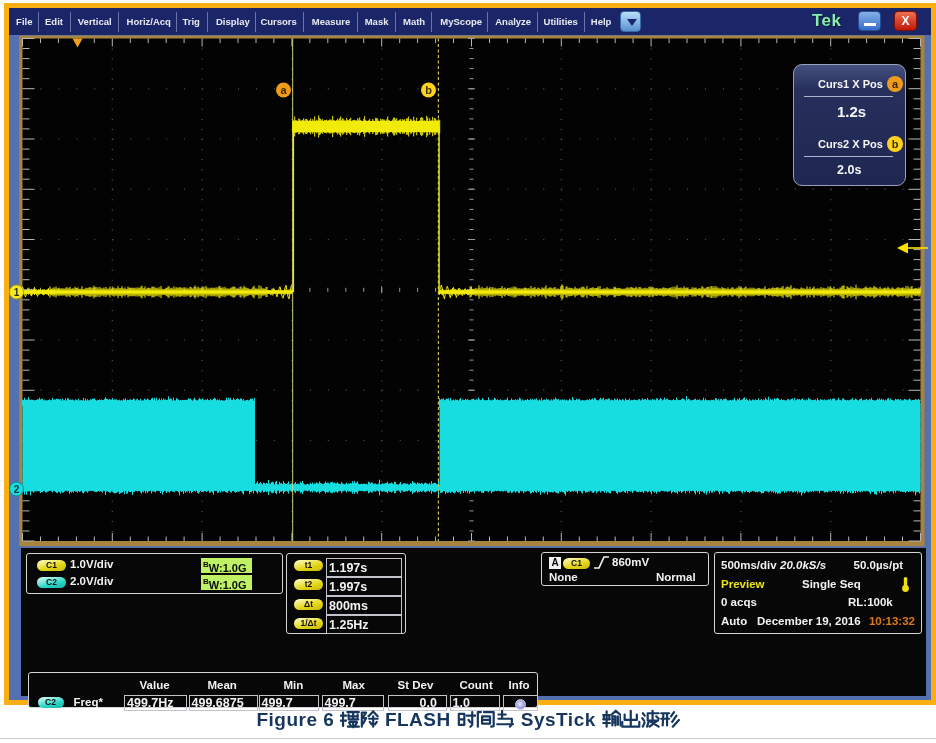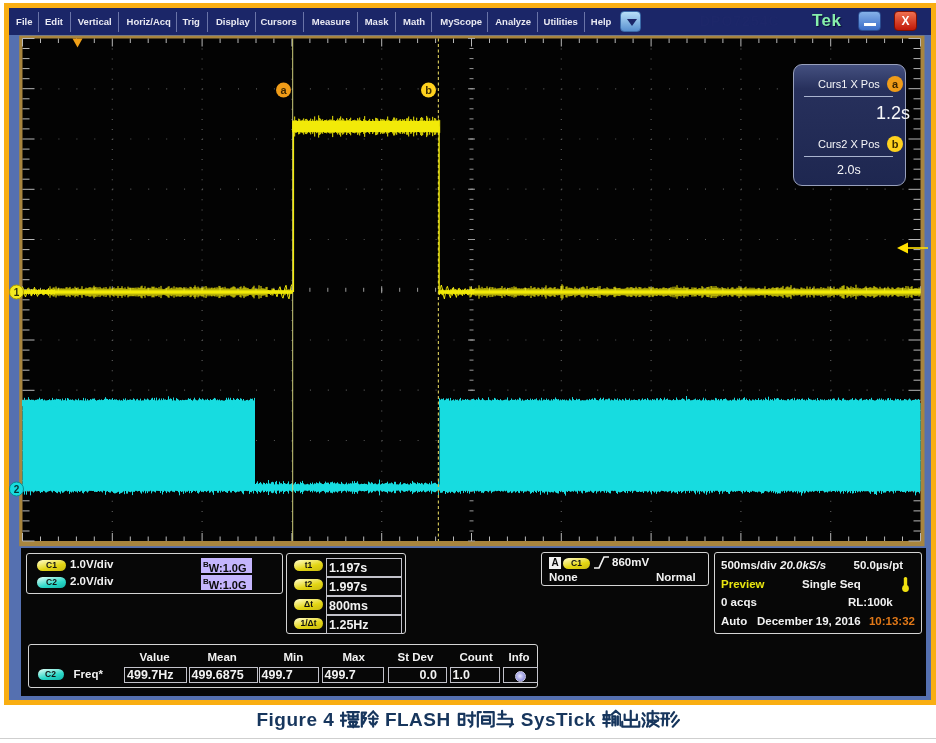--- a/index.html
+++ b/index.html
@@ -24,29 +24,29 @@
   background:linear-gradient(#b8e0f8,#5890d0); border:1px solid #3a6aa8; }
 #ddbtn::after { content:""; position:absolute; left:5.5px; top:7px; width:0; height:0;
   border-left:5px solid transparent; border-right:5px solid transparent; border-top:7px solid #1b2668; }
 #botpanel { position:absolute; left:21px; top:548px; width:905px; height:148px; background:#070707; }
 .pbox { position:absolute; border:1.5px solid #d4d4d4; border-radius:3px; background:#070707; }
 .pill { position:absolute; border-radius:6px; font-size:8.5px; font-weight:bold; color:#101010;
   text-align:center; }
 .ypill { background:linear-gradient(165deg,#fdf8b0 10%,#e3d513 60%,#c8ba10); }
 .cpill { background:linear-gradient(165deg,#c8f8ee 10%,#2bd8c8 60%,#12b4a8); }
 .wt { position:absolute; color:#f2f2f2; font-weight:bold; font-size:11.5px; white-space:nowrap; }
-.bwbox { position:absolute; width:51px; height:15px; background:#c4b5fd; color:#0a0a0a;
+.bwbox { position:absolute; width:51px; height:15px; background:#bef264; color:#0a0a0a;
   font-weight:bold; font-size:11px; line-height:14px; padding-left:2px; }
 .vcell { position:absolute; border:1px solid #c2c2ca; color:#f2f2f2; font-weight:bold;
   font-size:12.5px; padding-left:2px; }
 #caption { position:absolute; left:0; top:708.5px; width:936px; text-align:center;
   font-size:19px; color:#17365d; letter-spacing:0.5px; }
 #caption b { font-family:"Liberation Sans", sans-serif; }
 #grayline { position:absolute; left:0px; top:738px; width:936px; height:1px; background:#cfcfcf; }
-.curst { color:#f6f6f8; font-weight:normal; font-size:11px; position:absolute; }
+.curst { color:#f6f6f8; font-weight:bold; font-size:11px; position:absolute; }
 </style></head><body>
 <div id="win"></div>
 <div id="content"></div>
 <div id="titlebar">
     <span class="mi" style="left:15.3px">File</span>
     <span class="mi" style="left:45.0px">Edit</span>
     <span class="mi" style="left:85.7px">Vertical</span>
     <span class="mi" style="left:139.7px">Horiz/Acq</span>
     <span class="mi" style="left:182.2px">Trig</span>
     <span class="mi" style="left:223.9px">Display</span>
@@ -107,21 +107,21 @@
     <path d="M888 213l11 -5.5v11z" fill="#ffe000"></path>
     <line x1="898" y1="213" x2="919" y2="213" stroke="#ffe000" stroke-width="1.6"></line>
   </svg>
 
 <div style="position:absolute;left:793px;top:64px;width:113px;height:122px;border-radius:9px;
  border:1px solid #98a0bc;background:linear-gradient(#44507f 0%,#27305c 20%,#1e2750 100%);">
  <span class="curst" style="left:24px;top:13px;">Curs1 X Pos</span>
  <span style="position:absolute;left:93px;top:11px;width:16px;height:16px;border-radius:50%;background:#f09c18;
    color:#3a2400;font-weight:bold;font-size:11px;text-align:center;line-height:16px;">a</span>
  <div style="position:absolute;left:10px;top:31px;width:89px;height:1px;background:#aab4cf;"></div>
- <span class="curst" style="left:43px;top:38px;font-size:18px;margin-left:39px;">1.2s</span>
+ <span class="curst" style="left:43px;top:38px;font-size:15px;">1.2s</span>
  <span class="curst" style="left:24px;top:73px;">Curs2 X Pos</span>
  <span style="position:absolute;left:93px;top:71px;width:16px;height:16px;border-radius:50%;background:#ffd21e;
    color:#3a2c00;font-weight:bold;font-size:11px;text-align:center;line-height:16px;">b</span>
  <div style="position:absolute;left:10px;top:91px;width:89px;height:1px;background:#aab4cf;"></div>
  <span class="curst" style="left:43px;top:98px;font-size:12.5px;">2.0s</span>
 </div>
 <div id="botpanel"></div>
 
 <div class="pbox" style="left:26px;top:553px;width:257px;height:41px;">
  <div class="pill ypill" style="left:10px;top:6px;width:29px;height:11px;line-height:11px;">C1</div>
@@ -165,41 +165,41 @@
    <rect x="2.8" y="1" width="3.4" height="10" rx="1.6" fill="#f0e010"></rect>
    <circle cx="4.5" cy="12.5" r="3.4" fill="#f0e010"></circle>
     </svg>
  <span class="wt" style="left:6px;top:43px;">0 acqs</span>
  <span class="wt" style="left:133px;top:43px;">RL:100k</span>
  <span class="wt" style="left:6px;top:61.5px;">Auto</span>
  <span class="wt" style="left:42px;top:61.5px;">December 19, 2016</span>
  <span class="wt" style="right:6px;top:61.5px;color:#e07818;">10:13:32</span>
 </div>
 
-<div class="pbox" style="left:27.5px;top:644px;width:510px;height:44px;">
+<div class="pbox" style="left:27.5px;top:672px;width:510px;height:36px;">
  <span class="wt" style="left:111px;top:6px;">Value</span>
  <span class="wt" style="left:179px;top:6px;">Mean</span>
  <span class="wt" style="left:255px;top:6px;">Min</span>
  <span class="wt" style="left:314px;top:6px;">Max</span>
  <span class="wt" style="left:369px;top:6px;text-align:right;">St Dev</span>
  <span class="wt" style="left:431px;top:6px;">Count</span>
  <span class="wt" style="left:480px;top:6px;">Info</span>
  <div class="pill cpill" style="left:9px;top:24px;width:26px;height:11px;line-height:11px;">C2</div>
  <span class="wt" style="left:45px;top:23px;">Freq*</span>
  <div class="vcell" style="left:95.5px;top:22px;width:63px;height:16px;line-height:14px;">499.7Hz</div>
  <div class="vcell" style="left:160px;top:22px;width:69px;height:16px;line-height:14px;">499.6875</div>
  <div class="vcell" style="left:230px;top:22px;width:60px;height:16px;line-height:14px;">499.7</div>
  <div class="vcell" style="left:293px;top:22px;width:62px;height:16px;line-height:14px;">499.7</div>
  <div class="vcell" style="left:359px;top:22px;width:59px;height:16px;line-height:14px;padding-left:31px;">0.0</div>
  <div class="vcell" style="left:421px;top:22px;width:50px;height:16px;line-height:14px;">1.0</div>
  <div class="vcell" style="left:474.5px;top:22px;width:35px;height:16px;"></div>
  <div style="position:absolute;left:486px;top:25.5px;width:11px;height:11px;border-radius:50%;
    background:radial-gradient(circle at 4px 4px,#e8e8ff,#9a9ae0 60%,#7878c8);border:1px solid #d0d0e8;"></div>
 </div>
-<div id="caption"><b>Figure 4 </b><svg width="19.5" height="19.5" viewBox="0 0 16 16" style="vertical-align:-3px">
+<div id="caption"><b>Figure 6 </b><svg width="19.5" height="19.5" viewBox="0 0 16 16" style="vertical-align:-3px">
       <path d="M2.5 3L2.5 14M0.5 5.5L5 5.5M0.5 9.5L5 9.5M6 2.5L15.5 2.5M7 4.5L7 7M14.5 4.5L14.5 7M8 6L13.5 6M10.8 2.5L10.8 7.5M7 8.5L15 8.5M8 10.5L13.5 10.5M10.8 10.5L10.8 15M7.5 11L8.8 13.5M14 11L12.5 13.5M6.5 14.5L15.5 14.5" stroke="#17365d" stroke-width="1.8" fill="none" stroke-linecap="round"></path>
     </svg><svg width="19.5" height="19.5" viewBox="0 0 16 16" style="vertical-align:-3px">
       <path d="M1.5 3L1.5 14.5M1.5 3L5 3M5 3L2 7.5M2 7.5L5 7.5M5 7.5L2.5 12M10.8 2L7 6M10.8 2L14.5 6M7.5 8L14.5 8M10.8 6L10.8 14.5M8 10.5L9.5 12.5M13.8 10.5L12.3 12.5" stroke="#17365d" stroke-width="1.8" fill="none" stroke-linecap="round"></path>
     </svg><b> FLASH </b><svg width="19.5" height="19.5" viewBox="0 0 16 16" style="vertical-align:-3px">
       <path d="M1.5 4L6 4M1.5 4L1.5 13M6 4L6 13M1.5 8.5L6 8.5M1.5 13L6 13M8 5.5L15.5 5.5M12.5 2.5L12.5 13M12.5 13L11 14.5M9.5 9L11 11" stroke="#17365d" stroke-width="1.8" fill="none" stroke-linecap="round"></path>
     </svg><svg width="19.5" height="19.5" viewBox="0 0 16 16" style="vertical-align:-3px">
       <path d="M1.5 2.5L1.5 14.5M1.5 2.5L4 2.5M6.5 2.5L14.5 2.5M14.5 2.5L14.5 14M14.5 14L12.5 14.5M5 6L11.5 6M5 6L5 12M11.5 6L11.5 12M5 9L11.5 9M5 12L11.5 12" stroke="#17365d" stroke-width="1.8" fill="none" stroke-linecap="round"></path>
     </svg><svg width="19.5" height="19.5" viewBox="0 0 16 16" style="vertical-align:-3px">
       <path d="M2 4.5L8 4.5M5 1.5L5 8M2 8L13 8M13 8L13 12.5M1 12.5L14 12.5M13 12.5L11.5 14.5" stroke="#17365d" stroke-width="1.8" fill="none" stroke-linecap="round"></path>
     </svg><b> SysTick </b><svg width="19.5" height="19.5" viewBox="0 0 16 16" style="vertical-align:-3px">

